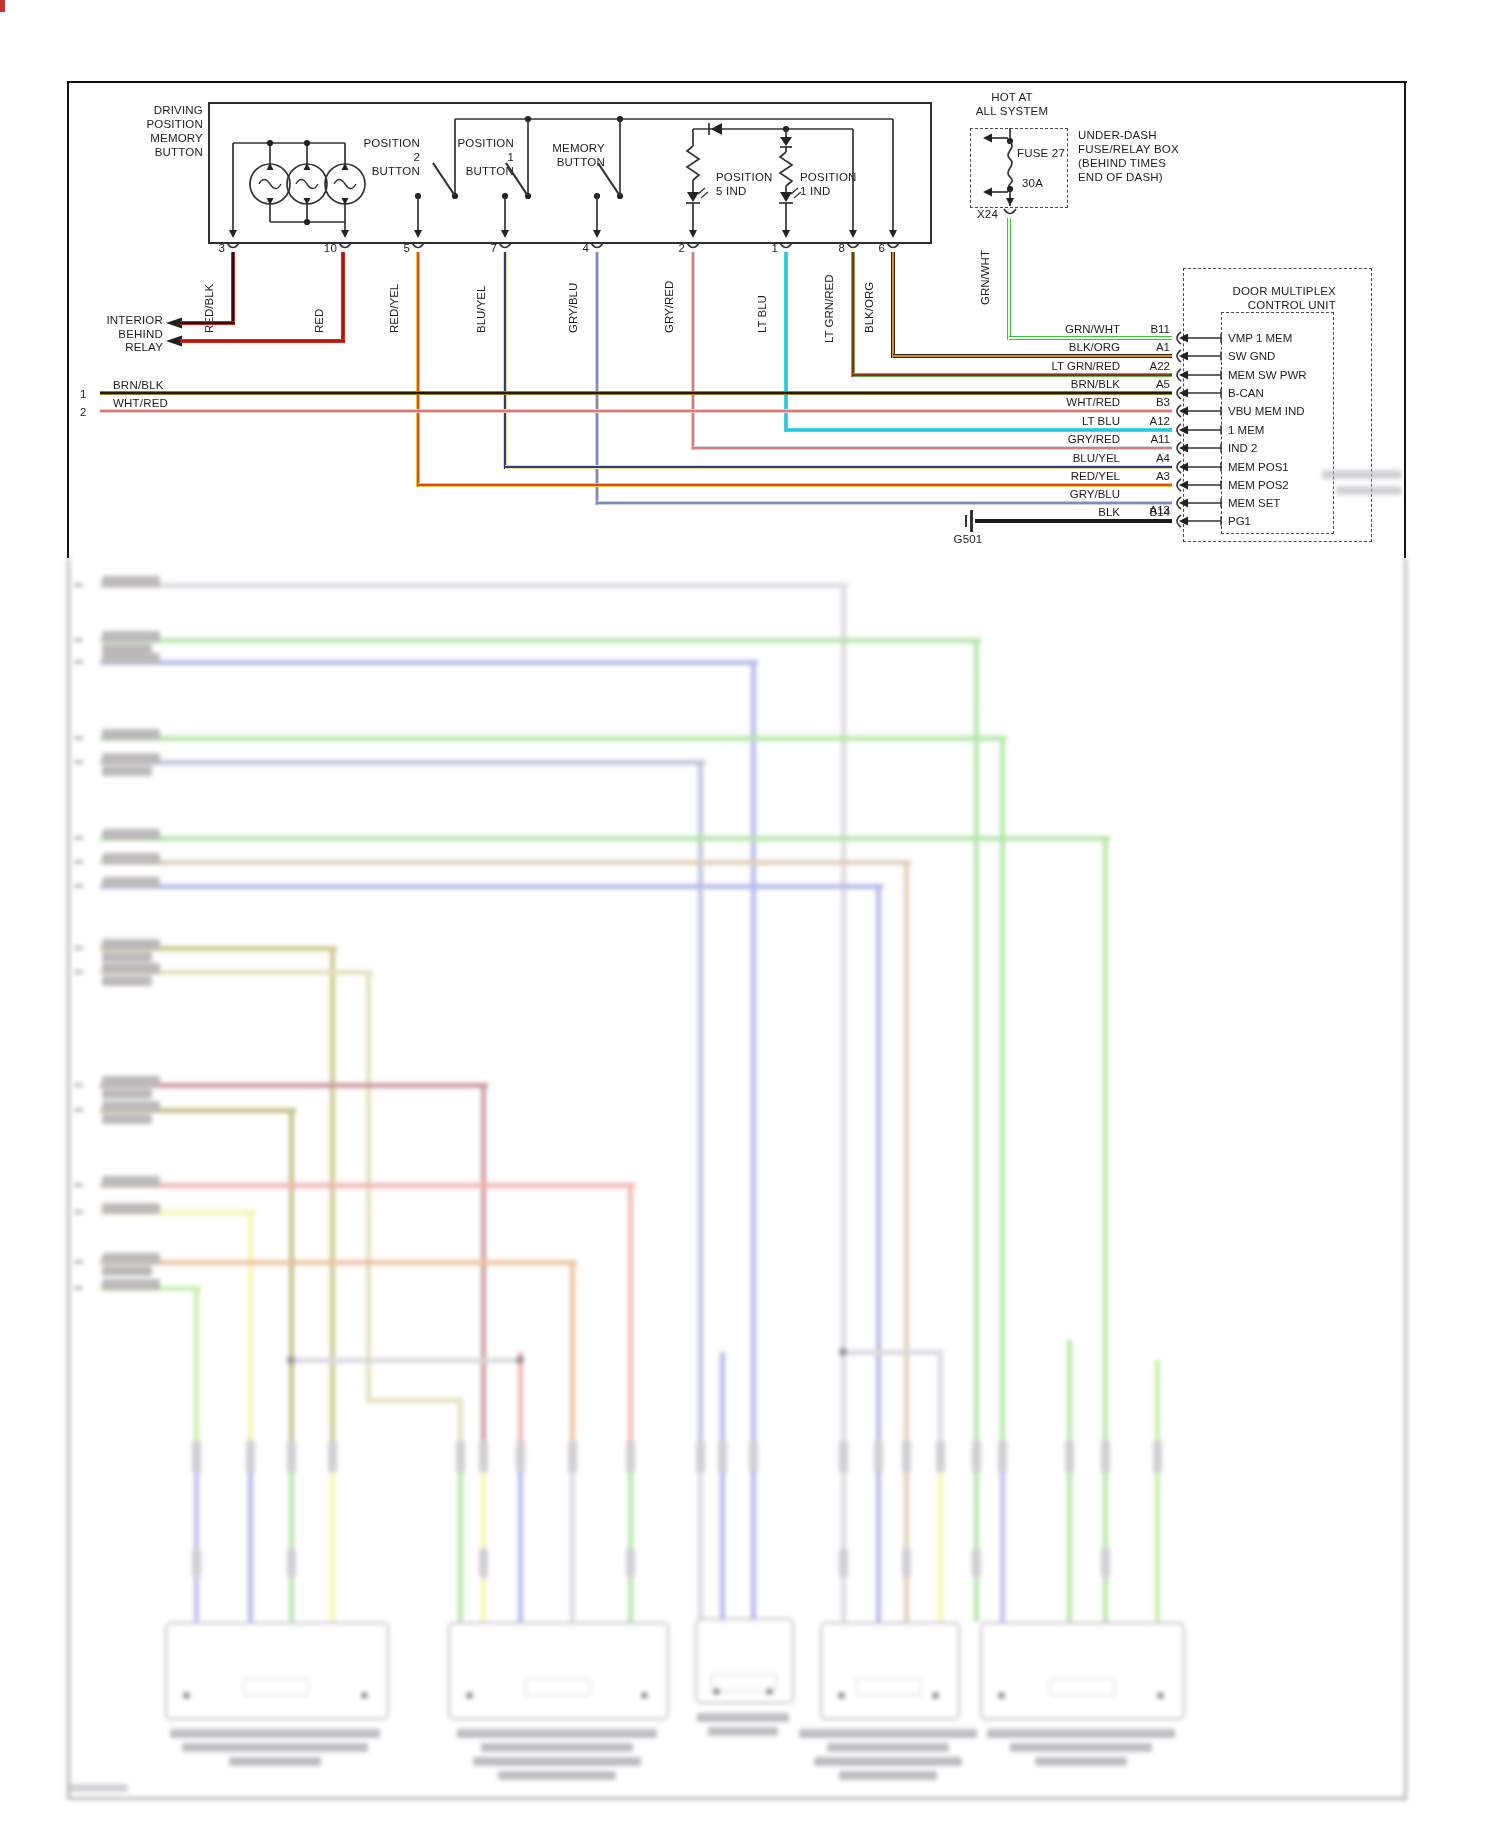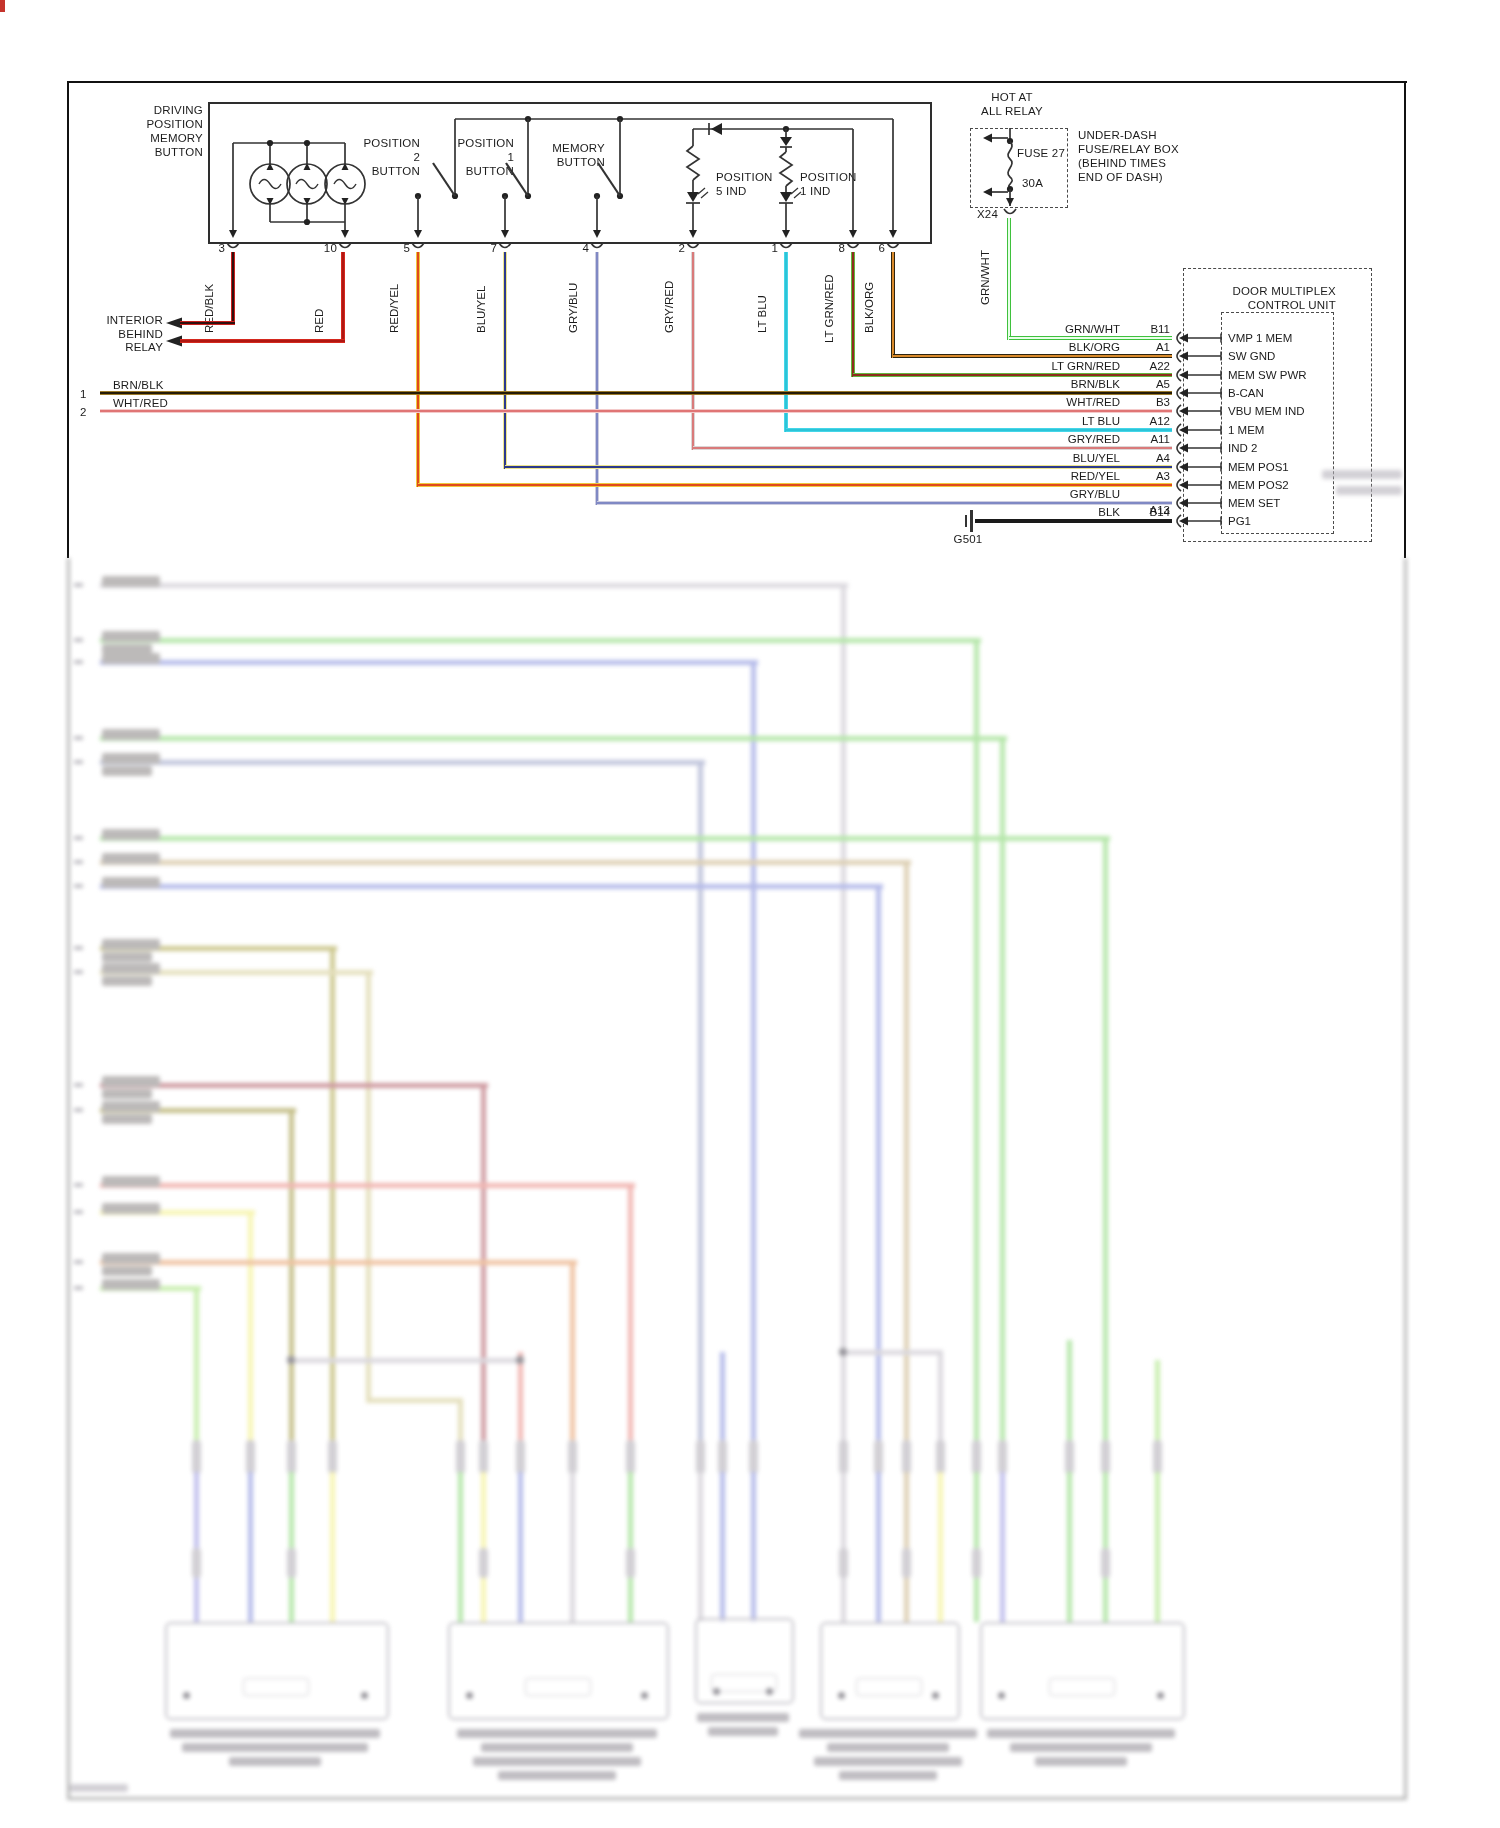--- a/index.html
+++ b/index.html
@@ -58,21 +58,21 @@
       <div>POSITION</div>
         <div>5 IND</div>
     </div>
     <div class="txt" style="left:800px;top:170px;">
       <div>POSITION</div>
         <div>1 IND</div>
     </div>
 
     <div class="txt c" style="left:958px;top:90px;width:108px;">
       <div>HOT AT</div>
-        <div>ALL RELAY</div>
+        <div>ALL SYSTEM</div>
     </div>
     <div class="dashbox" style="left:970px;top:128px;width:96px;height:78px;"></div>
     <div class="txt" style="left:1001px;top:146px;padding-left:16px;">FUSE 27</div>
     <div class="txt" style="left:1022px;top:176px;">30A</div>
     <div class="txt" style="left:1078px;top:128px;">
       <div>UNDER-DASH</div>
         <div>FUSE/RELAY BOX</div>
       <div>(BEHIND TIMES</div>
         <div>END OF DASH)</div>
     </div>

